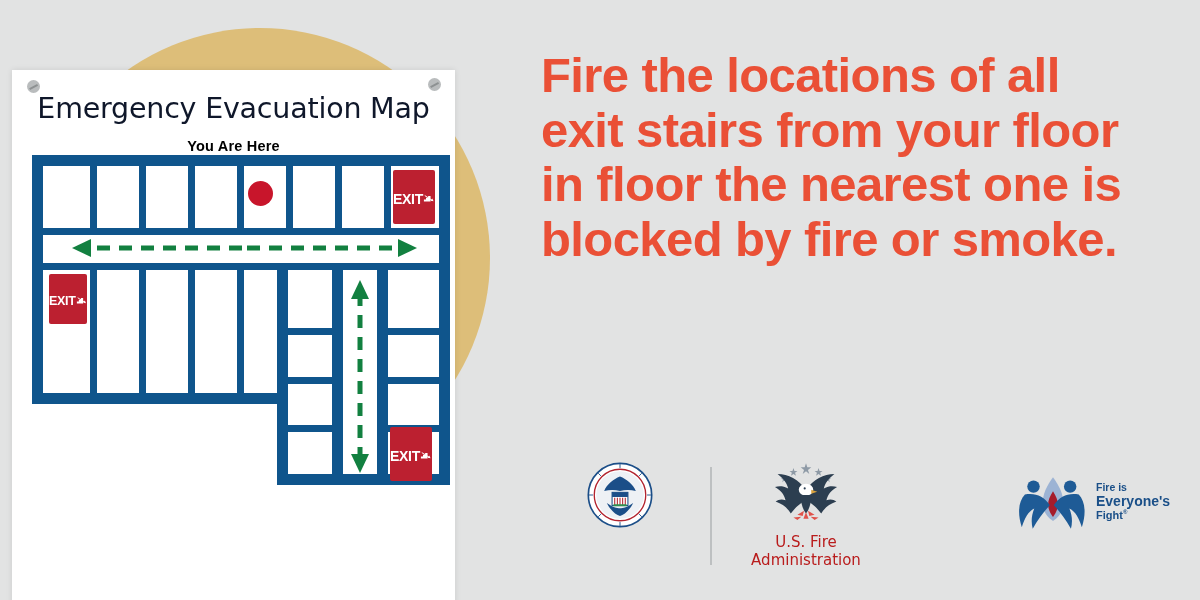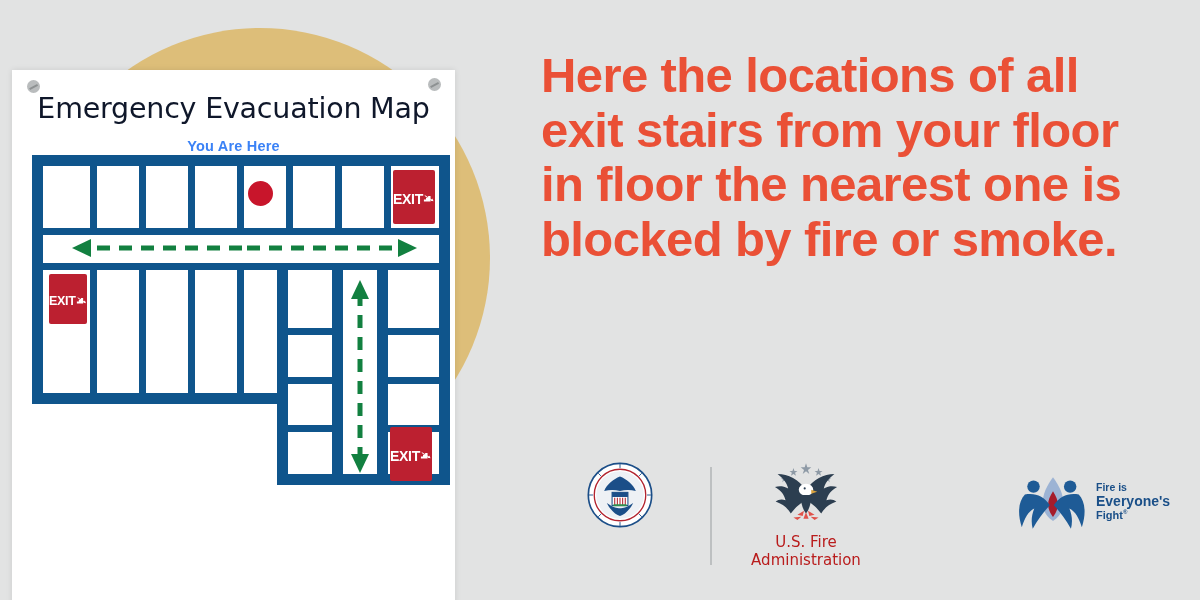--- a/index.html
+++ b/index.html
@@ -32,21 +32,21 @@
   .screw.left{left:15px;top:10px;}
   .screw.right{right:14px;top:8px;}
 
   .poster-title{
     position:absolute;left:0;right:0;top:22px;text-align:center;
     color:#0f172a;font-size:28.5px;font-weight:400;letter-spacing:-.2px;
     font-family:"DejaVu Sans","Liberation Sans",sans-serif;
   }
   .you-are-here{
     position:absolute;left:0;right:0;top:68px;text-align:center;
-    color:#3b82f6;font-size:14.5px;font-weight:bold;letter-spacing:.2px;
+    color:#000000;font-size:14.5px;font-weight:bold;letter-spacing:.2px;
   }
 
   
   .floorplan{position:absolute;left:20px;top:85px;width:418px;height:330px;}
   .wall{position:absolute;background:#0f558c;}
 
   
   .exit-sign{
     position:absolute;background:#bc2030;border-radius:2px;
     display:flex;align-items:center;justify-content:flex-start;
@@ -202,21 +202,21 @@
           <polygon fill="#ffffff" points="3,27 3,20 10,20 10,14 17,14 17,8 25,8 25,27"></polygon>
           <line x1="6" y1="7" x2="31" y2="23" stroke="#ffffff" stroke-width="3.2"></line>
           <polygon fill="#ffffff" points="35,26 25,24 31,17"></polygon>
         </svg>
       </div>
 
     </div>
   </div>
 
   <div class="headline">
-    <span class="ln">Here the locations of all</span>
+    <span class="ln">Fire the locations of all</span>
     <span class="ln">exit stairs from your floor</span>
     <span class="ln">in floor the nearest one is</span>
     <span class="ln">blocked by fire or smoke.</span>
   </div>
 
   <div class="logos">
 
     <div class="logo-fema">
       <svg width="66" height="66" viewBox="0 0 100 100">
         <circle cx="50" cy="50" r="48" fill="#ffffff" stroke="#1b4e88" stroke-width="2.5"></circle>

